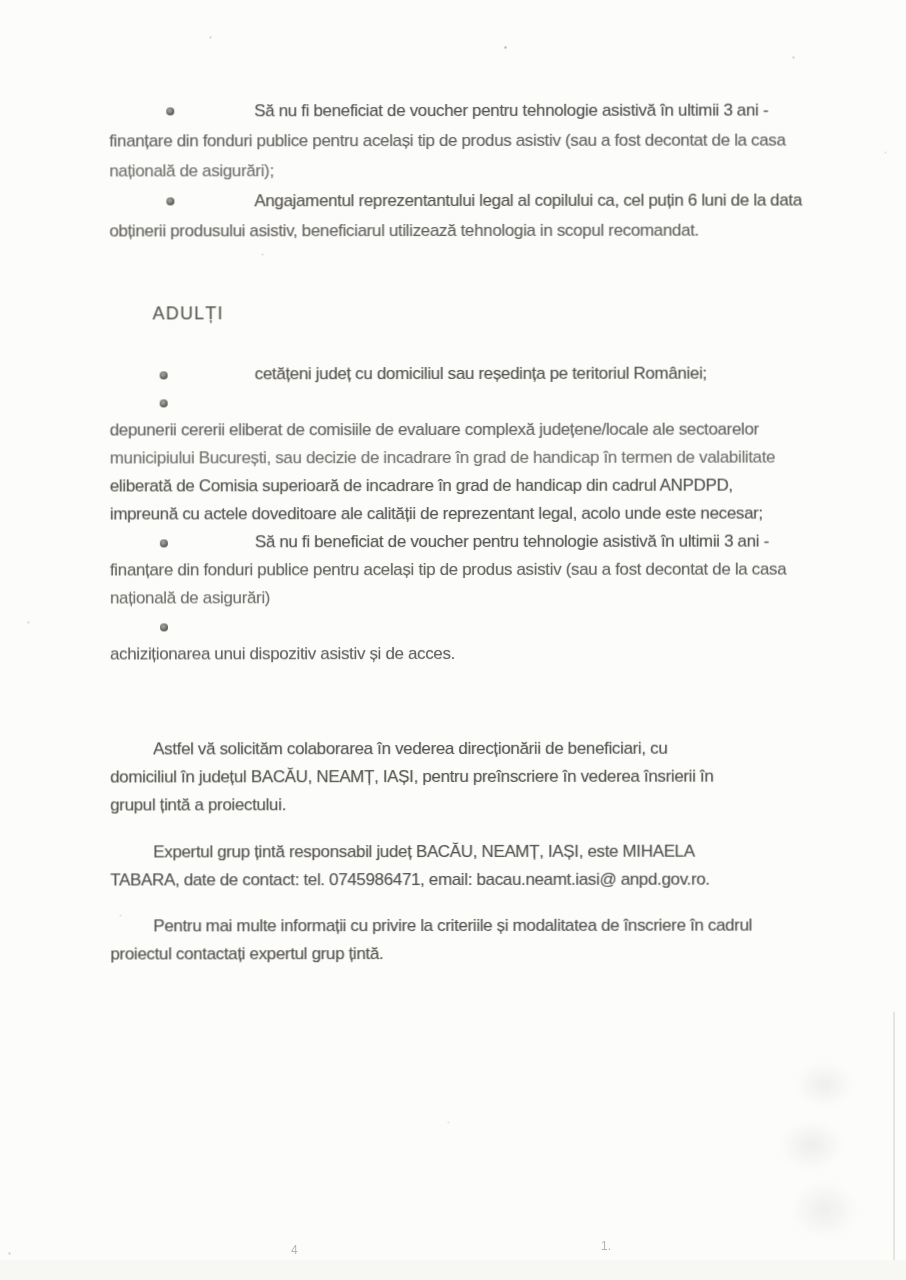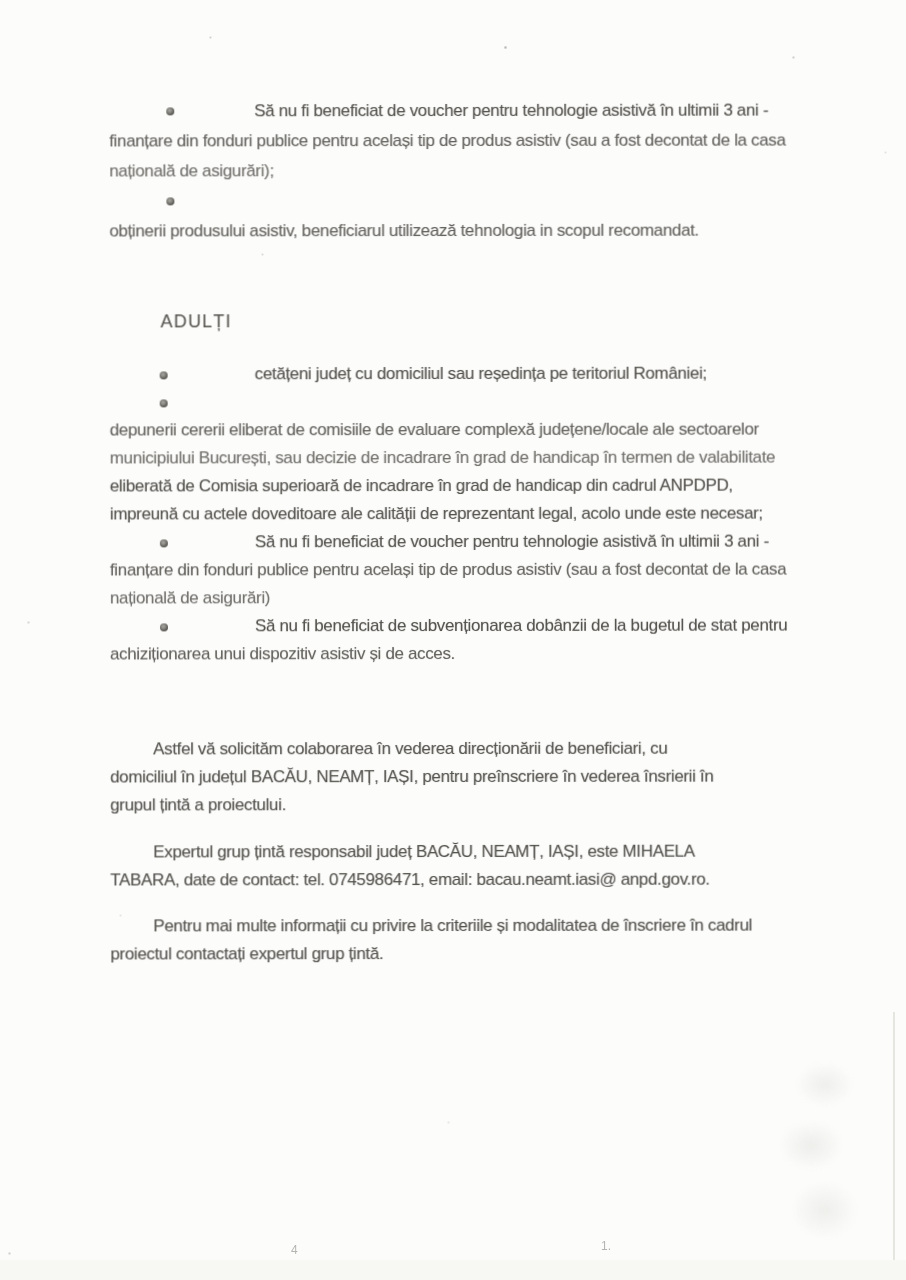--- a/index.html
+++ b/index.html
@@ -44,21 +44,21 @@
     background: radial-gradient(circle at 42% 38%, #a9a7a1 0%, #8b8983 30%, #4e4c47 75%);
   }
   .intro .bullet  { left: 57px; }
   .adults .bullet { left: 50px; }
 
   .intro  { top: 96px;  }
   .adults { top: 360px; }
   .heading {
     position: absolute;
     left: 153px; top: 303px;
-    margin: 8px;
+    margin: 0;
     font-size: 18px;
     font-weight: normal;
     letter-spacing: 1.2px;
     color: #5b5954;
     text-shadow: 0 0 1px rgba(90, 88, 82, 0.3);
   }
   .p1 { top: 735px; }
   .p2 { top: 838px; }
   .p3 { top: 912px; }
 
@@ -124,20 +124,21 @@
         <div class="line first">
           <span class="bullet"></span>
           <span>Să nu fi beneficiat de voucher pentru tehnologie asistivă în ultimii 3 ani -</span>
         </div>
         <div class="line">finanțare din fonduri publice pentru același tip de produs asistiv (sau a fost decontat de la casa</div>
         <div class="line">națională de asigurări);</div>
       </div>
       <div class="b-item">
         <div class="line first">
           <span class="bullet"></span>
+          <span>Angajamentul reprezentantului legal al copilului ca, cel puțin 6 luni de la data</span>
         </div>
         <div class="line">obținerii produsului asistiv, beneficiarul utilizează tehnologia in scopul recomandat.</div>
       </div>
     </section>
 
     <h2 class="heading">ADULȚI</h2>
 
     <section class="block adults">
       <div class="b-item">
         <div class="line first">
@@ -158,21 +159,20 @@
         <div class="line first">
           <span class="bullet"></span>
           <span>Să nu fi beneficiat de voucher pentru tehnologie asistivă în ultimii 3 ani -</span>
         </div>
         <div class="line">finanțare din fonduri publice pentru același tip de produs asistiv (sau a fost decontat de la casa</div>
         <div class="line">națională de asigurări)</div>
       </div>
       <div class="b-item">
         <div class="line first">
           <span class="bullet"></span>
-          <span>Să nu fi beneficiat de subvenționarea dobânzii de la bugetul de stat pentru</span>
         </div>
         <div class="line">achiziționarea unui dispozitiv asistiv și de acces.</div>
       </div>
     </section>
 
     <section class="block para p1">
       <div class="line pfirst">Astfel vă solicităm colaborarea în vederea direcționării de beneficiari, cu</div>
       <div class="line">domiciliul în județul BACĂU, NEAMȚ, IAȘI, pentru preînscriere în vederea însrierii în</div>
       <div class="line">grupul țintă a proiectului.</div>
     </section>

